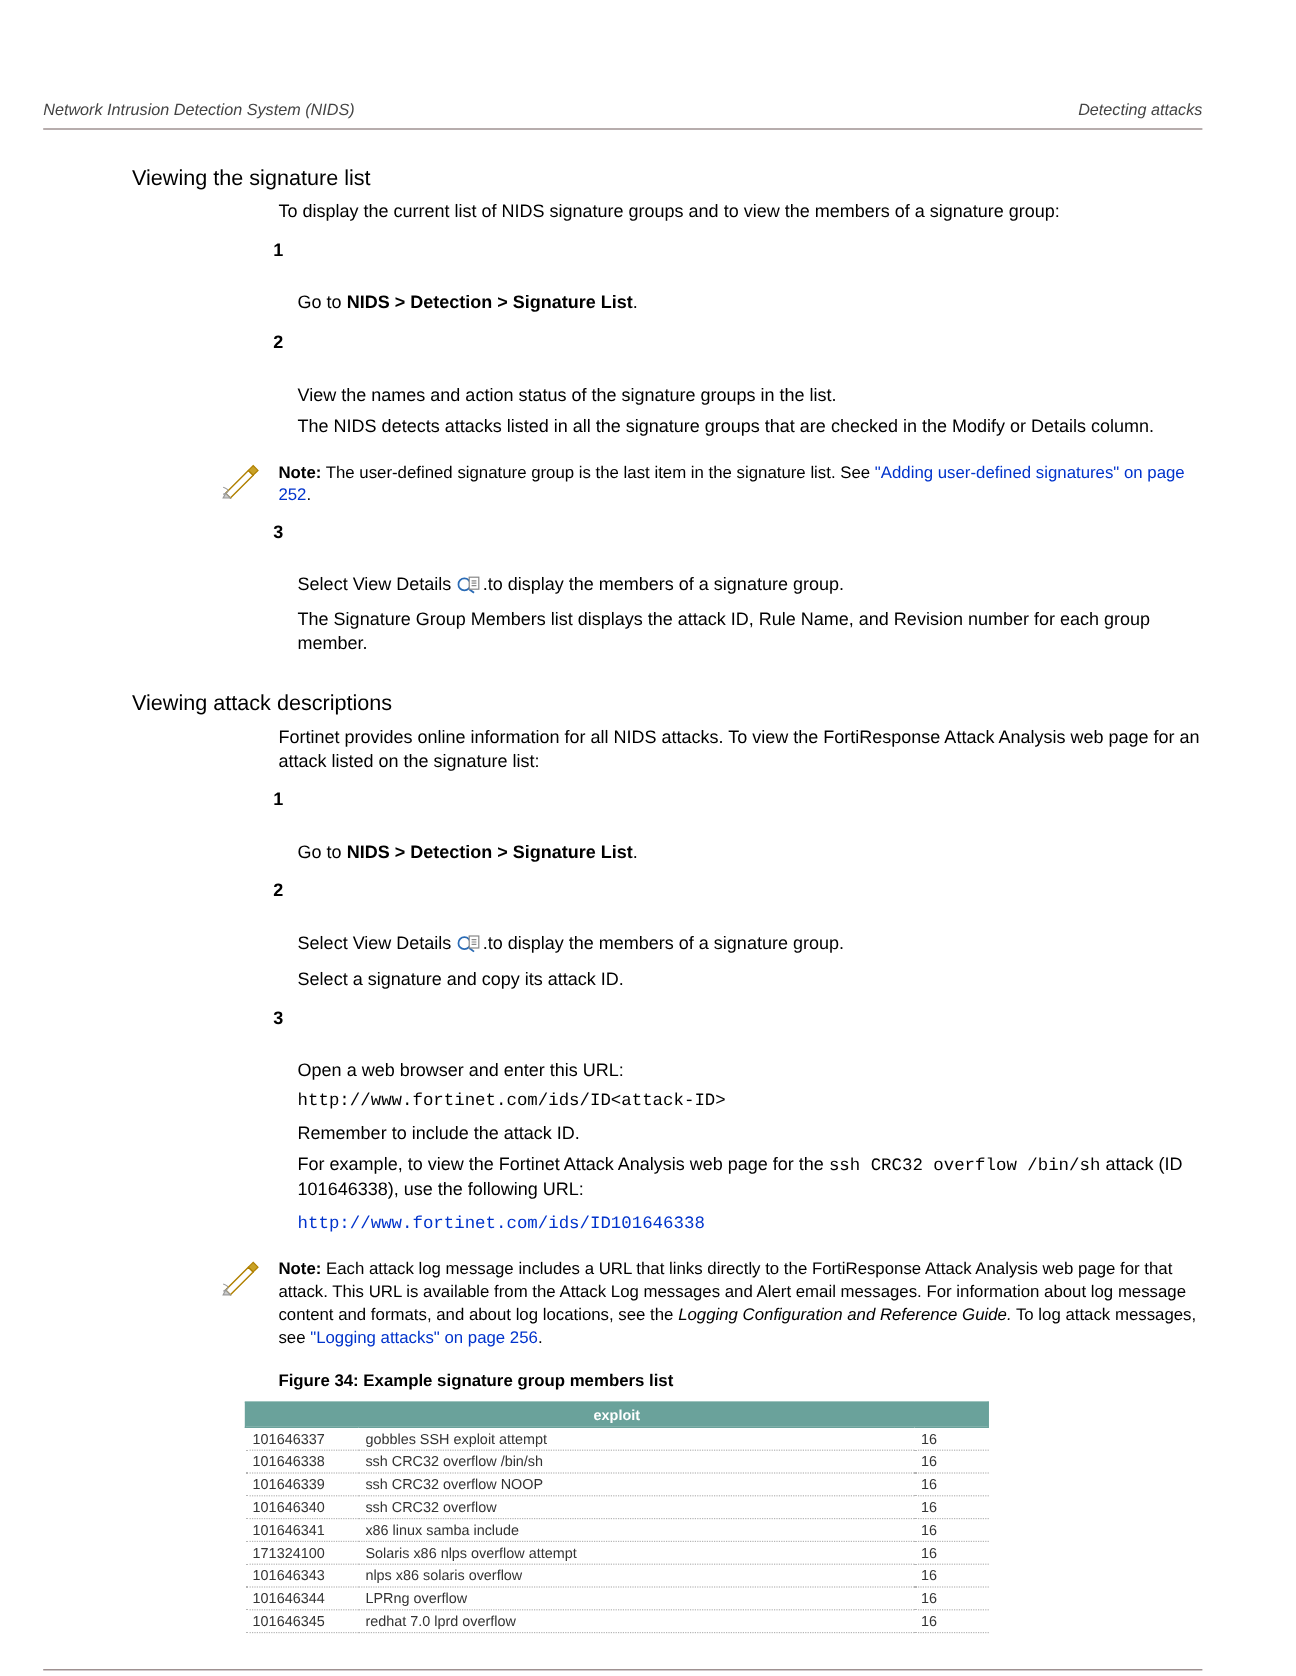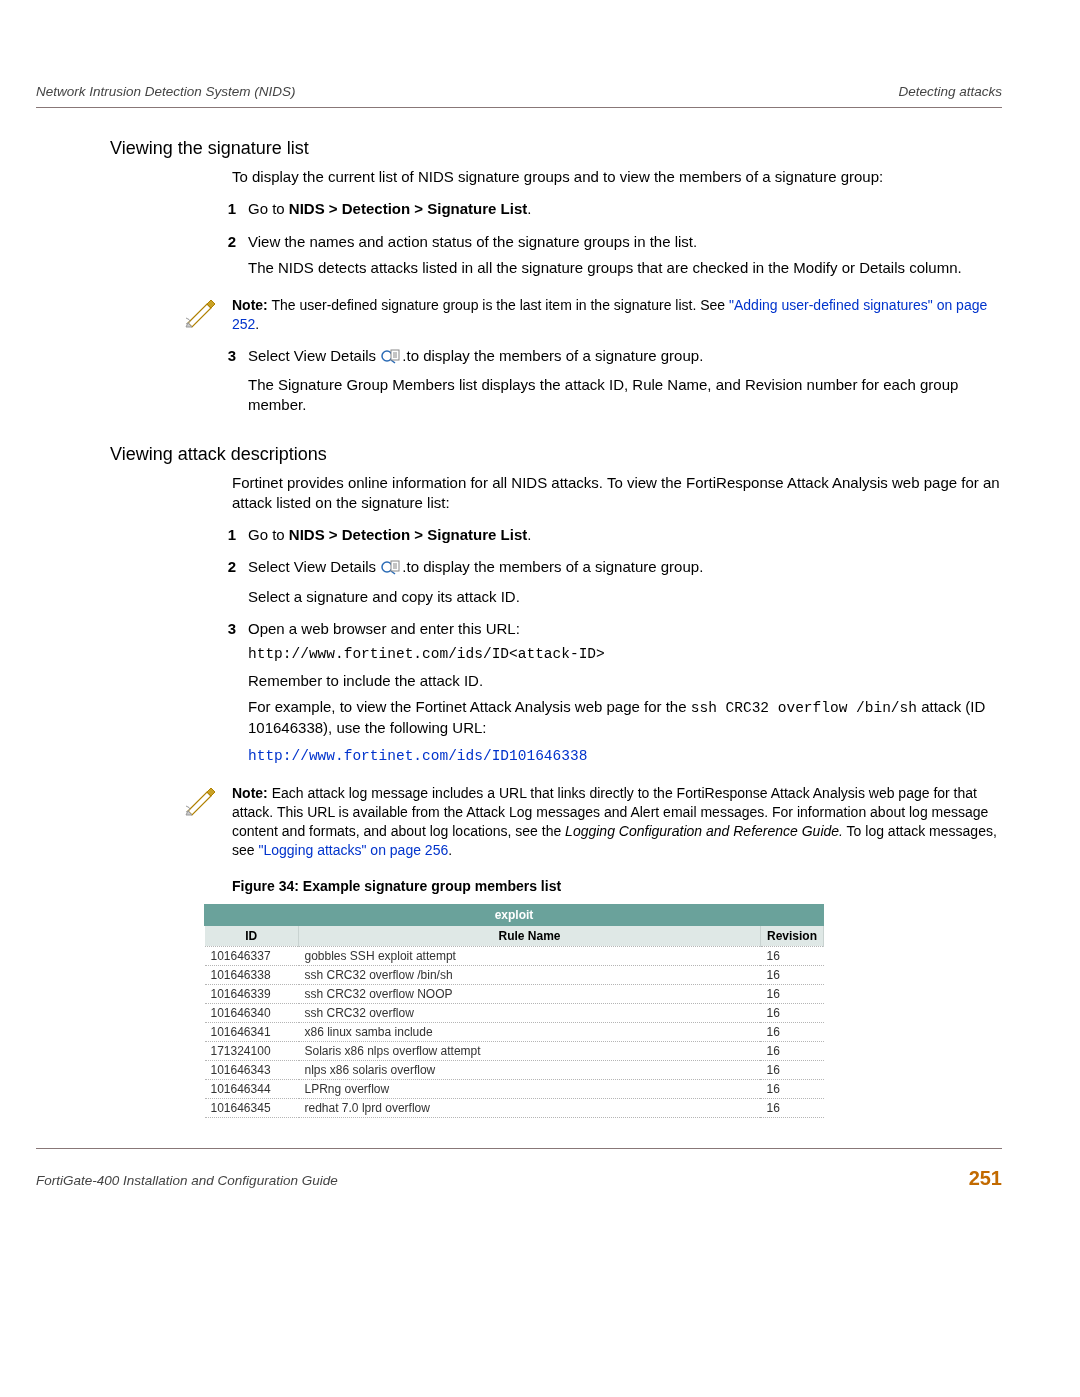--- a/index.html
+++ b/index.html
@@ -49,20 +49,21 @@
   }
   .step .num {
     width: 26px;
     flex: 0 0 26px;
     font-weight: bold;
     text-align: right;
     padding-right: 12px;
   }
   .step .body {
     flex: 1;
+    margin-top: 44px;
   }
   .step .body p {
     margin: 0 0 6px 0;
   }
   .bold { font-weight: bold; }
   .note-row {
     display: flex;
     margin: 12px 0 12px 74px;
     align-items: flex-start;
     gap: 14px;
@@ -269,25 +270,20 @@
       </div>
     </div>
 
     <div class="fig-caption">Figure 34: Example signature group members list</div>
 
     <table class="sig">
       <tbody>
           <tr>
             <th class="group-head" colspan="3">exploit</th>
           </tr>
-      <tr>
-        <th class="col-head left">ID</th>
-        <th class="col-head">Rule Name</th>
-        <th class="col-head">Revision</th>
-      </tr>
       </tbody>
         <tbody id="sig-rows">
           <tr>
             <td class="idcell">101646337</td>
             <td>gobbles SSH exploit attempt</td>
             <td class="revcell">16</td>
           </tr>
           <tr>
             <td class="idcell">101646338</td>
             <td>ssh CRC32 overflow /bin/sh</td>

